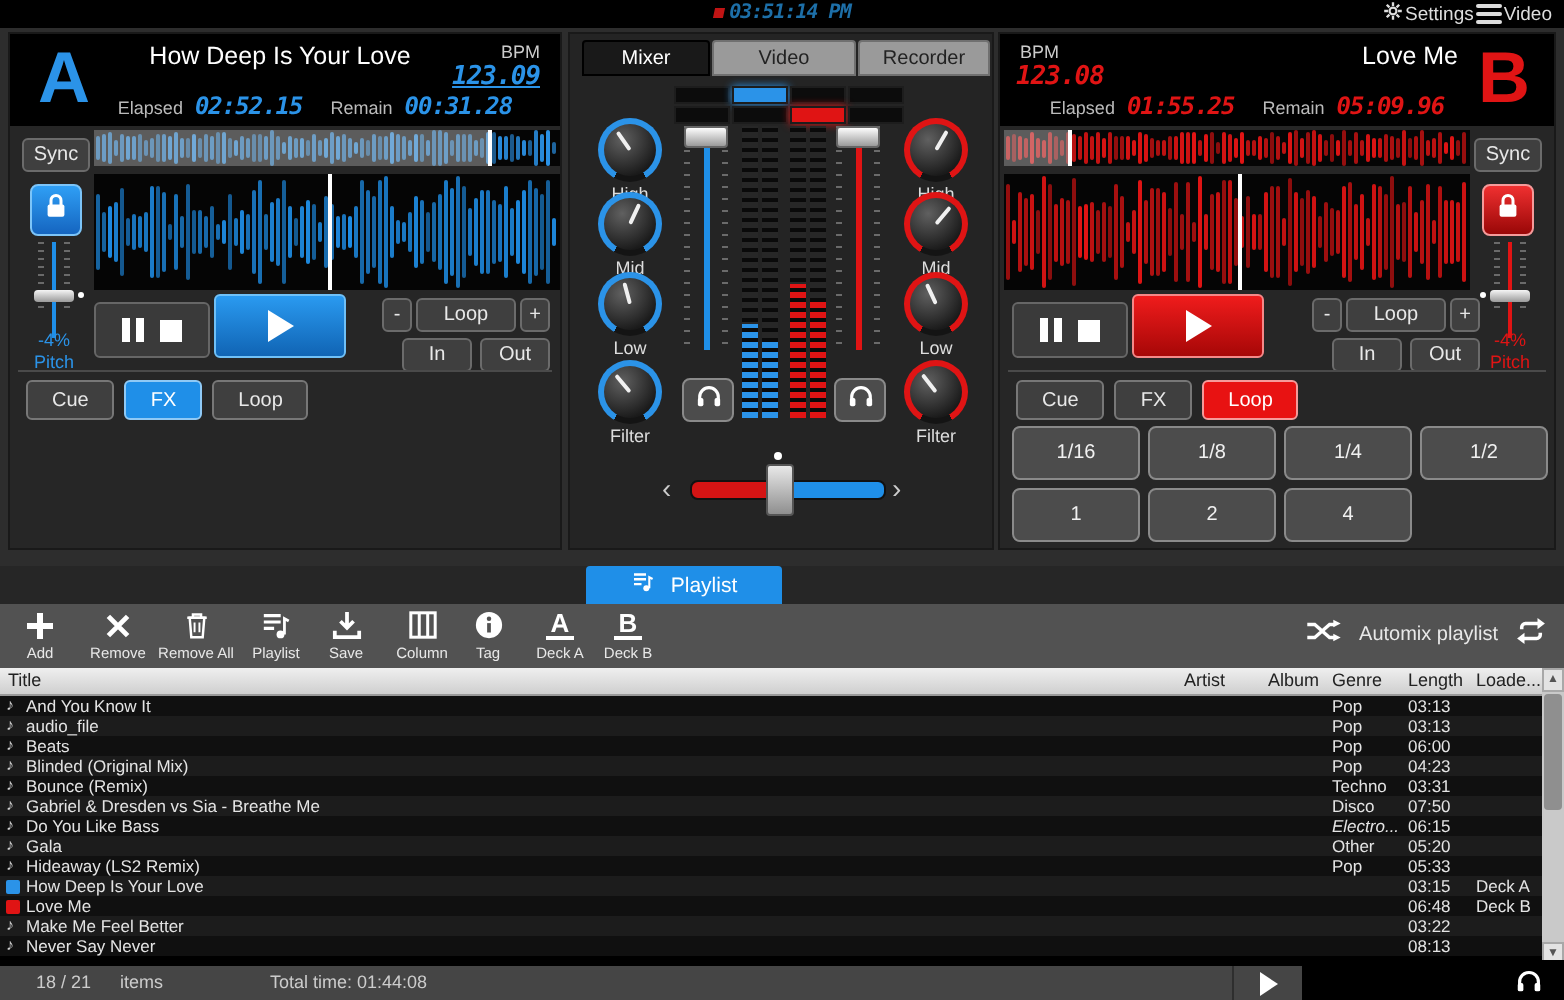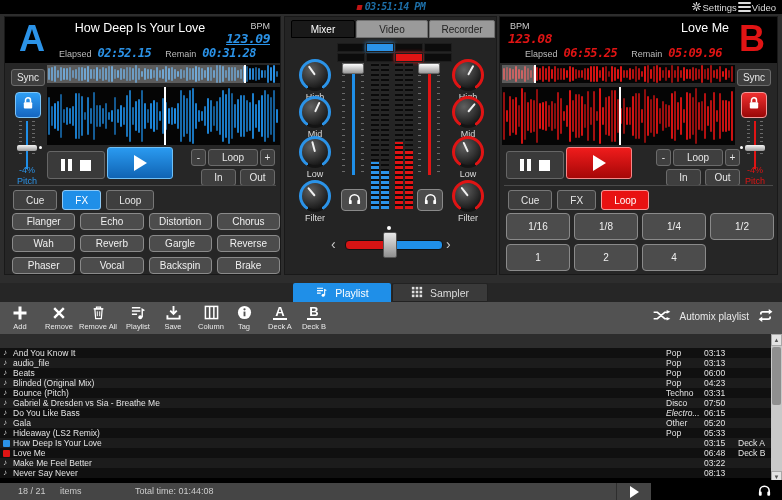--- a/index.html
+++ b/index.html
@@ -366,34 +366,20 @@
     <div class="btn loop-btn" style="left:255px;top:132px;width:15px;">+</div>
     <div class="btn loop-btn" style="left:196px;top:152px;width:35px;">In</div>
     <div class="btn loop-btn" style="left:235px;top:152px;width:35px;">Out</div>
 
     <div class="sep" style="top:168px;"></div>
     <div class="dtabs" id="deck-a-tabs" style="left:8px;top:173px;">
         <div class="dtab">Cue</div>
         <div class="dtab active-blue">FX</div>
         <div class="dtab">Loop</div>
       </div>
-    <div class="grid" id="fx-grid" style="left:7px;top:196px;width:268px;grid-gap:5px;grid-auto-rows:17px;">
-        <div class="fx-btn">Flanger</div>
-        <div class="fx-btn">Echo</div>
-        <div class="fx-btn">Distortion</div>
-        <div class="fx-btn">Chorus</div>
-        <div class="fx-btn">Wah</div>
-        <div class="fx-btn">Reverb</div>
-        <div class="fx-btn">Gargle</div>
-        <div class="fx-btn">Reverse</div>
-        <div class="fx-btn">Phaser</div>
-        <div class="fx-btn">Vocal</div>
-        <div class="fx-btn">Backspin</div>
-        <div class="fx-btn">Brake</div>
-      </div>
   </section>
 
   <section id="mixer">
     <div class="mtab active" style="left:6px;width:62px;">Mixer</div>
     <div class="mtab idle" style="left:71px;width:70px;">Video</div>
     <div class="mtab idle" style="left:144px;width:64px;">Recorder</div>
 
     <div id="beat-blocks">
         <div class="beat-block" style="left: 52px; top: 26px;"></div>
         <div class="beat-block" style="left: 81px; top: 26px; background: rgb(43, 147, 232); box-shadow: rgb(43, 147, 232) 0px 0px 4px;"></div>
@@ -520,21 +506,21 @@
     </section>
 
   <section class="deck" id="deck-b" style="left:499px;width:279px;">
     <div class="deck-header">
       <span class="bpm-label" style="left:10px;">BPM</span>
       <span class="bpm-value digital red-t" style="left:8px;">123.08</span>
       <span class="deck-title" style="right:48px;">Love Me</span>
       <span class="deck-letter red-t" style="right:12px;">B</span>
       <div class="time-row" style="left:15px;right:45px;">
         <span class="time-label">Elapsed</span>
-        <span class="time-val digital red-t">06:55.25</span>
+        <span class="time-val digital red-t">01:55.25</span>
         <span class="time-label" style="margin-left:8px;">Remain</span>
         <span class="time-val digital red-t">05:09.96</span>
       </div>
     </div>
     <div class="btn sync-btn" style="right:6px;top:52px;">Sync</div>
     <div class="lock-btn lock-red" style="right:10px;top:75px;">
       <span><svg width="12" height="14" viewBox="0 0 12 14">
             <path d="M3.5 6.5V4.2a2.5 2.5 0 015 0v2.3" fill="none" stroke="#fff" stroke-width="1.5"></path>
             <rect x="1.8" y="6.2" width="8.4" height="6.2" rx="1" fill="#fff"></rect>
           </svg></span>
@@ -748,36 +734,20 @@
 
   <div id="pl-tabbar">
     <div class="pl-tab active" style="left:293px;width:98px;">
       <span><svg width="13" height="12" viewBox="0 0 16 16">
             <path d="M2 3h8M2 6.2h8M2 9.4h5" stroke="#fff" stroke-width="1.6"></path>
             <circle cx="10.2" cy="12.2" r="2" fill="#fff"></circle>
             <path d="M12.2 12.2V4.8l2.2 1.2" stroke="#fff" fill="none" stroke-width="1.4"></path>
           </svg></span>
       <span>Playlist</span>
     </div>
-    <div class="pl-tab idle" style="left:392px;width:96px;">
-      <span><svg width="12" height="12" viewBox="0 0 14 14">
-            <g fill="#ddd">
-              <rect x="1" y="1" width="3" height="3"></rect>
-              <rect x="5.5" y="1" width="3" height="3"></rect>
-              <rect x="10" y="1" width="3" height="3"></rect>
-              <rect x="1" y="5.5" width="3" height="3"></rect>
-              <rect x="5.5" y="5.5" width="3" height="3"></rect>
-              <rect x="10" y="5.5" width="3" height="3"></rect>
-              <rect x="1" y="10" width="3" height="3"></rect>
-              <rect x="5.5" y="10" width="3" height="3"></rect>
-              <rect x="10" y="10" width="3" height="3"></rect>
-            </g>
-          </svg></span>
-      <span>Sampler</span>
-    </div>
   </div>
 
   <div id="toolbar">
     <div id="toolbar-items">
         <div class="tool" style="left: 6px; width: 28px;">
           <span class="tool-icon">
             <svg width="16" height="16" viewBox="0 0 16 16">
               <path d="M8 1.5v13M1.5 8h13" stroke="#fff" stroke-width="3"></path>
             </svg>
           </span>
@@ -858,20 +828,28 @@
             <path d="M15 8.5l4 2-4 2zM15 1l4 2-4 2z" fill="#fff"></path>
           </svg></span>
       <span>Automix playlist</span>
       <span><svg width="17" height="13" viewBox="0 0 18 14">
             <path d="M4 6V5a2 2 0 012-2h8M14 8v1a2 2 0 01-2 2H4" stroke="#fff" fill="none" stroke-width="1.9"></path>
             <path d="M12.5 0l4 3-4 3zM5.5 8l-4 3 4 3z" fill="#fff"></path>
           </svg></span>
     </div>
   </div>
 
+  <div id="thead">
+      <span class="th" style="left: 4px;">Title</span>
+      <span class="th" style="left: 592px;">Artist</span>
+      <span class="th" style="left: 634px;">Album</span>
+      <span class="th" style="left: 666px;">Genre</span>
+      <span class="th" style="left: 704px;">Length</span>
+      <span class="th" style="left: 738px;">Loade...</span>
+    </div>
   <div id="tbody">
       <div class="trow odd" style="top: 0px;">
         <span class="tc row-note" style="left: 3px;">♪</span>
         <span class="tc" style="left: 13px;">And You Know It</span>
         <span class="tc" style="left: 666px;">Pop</span>
         <span class="tc" style="left: 704px;">03:13</span>
       </div>
       <div class="trow even" style="top: 10px;">
         <span class="tc row-note" style="left: 3px;">♪</span>
         <span class="tc" style="left: 13px;">audio_file</span>
@@ -885,21 +863,21 @@
         <span class="tc" style="left: 704px;">06:00</span>
       </div>
       <div class="trow even" style="top: 30px;">
         <span class="tc row-note" style="left: 3px;">♪</span>
         <span class="tc" style="left: 13px;">Blinded (Original Mix)</span>
         <span class="tc" style="left: 666px;">Pop</span>
         <span class="tc" style="left: 704px;">04:23</span>
       </div>
       <div class="trow odd" style="top: 40px;">
         <span class="tc row-note" style="left: 3px;">♪</span>
-        <span class="tc" style="left: 13px;">Bounce (Pitch)</span>
+        <span class="tc" style="left: 13px;">Bounce (Remix)</span>
         <span class="tc" style="left: 666px;">Techno</span>
         <span class="tc" style="left: 704px;">03:31</span>
       </div>
       <div class="trow even" style="top: 50px;">
         <span class="tc row-note" style="left: 3px;">♪</span>
         <span class="tc" style="left: 13px;">Gabriel &amp; Dresden vs Sia - Breathe Me</span>
         <span class="tc" style="left: 666px;">Disco</span>
         <span class="tc" style="left: 704px;">07:50</span>
       </div>
       <div class="trow odd" style="top: 60px;">

